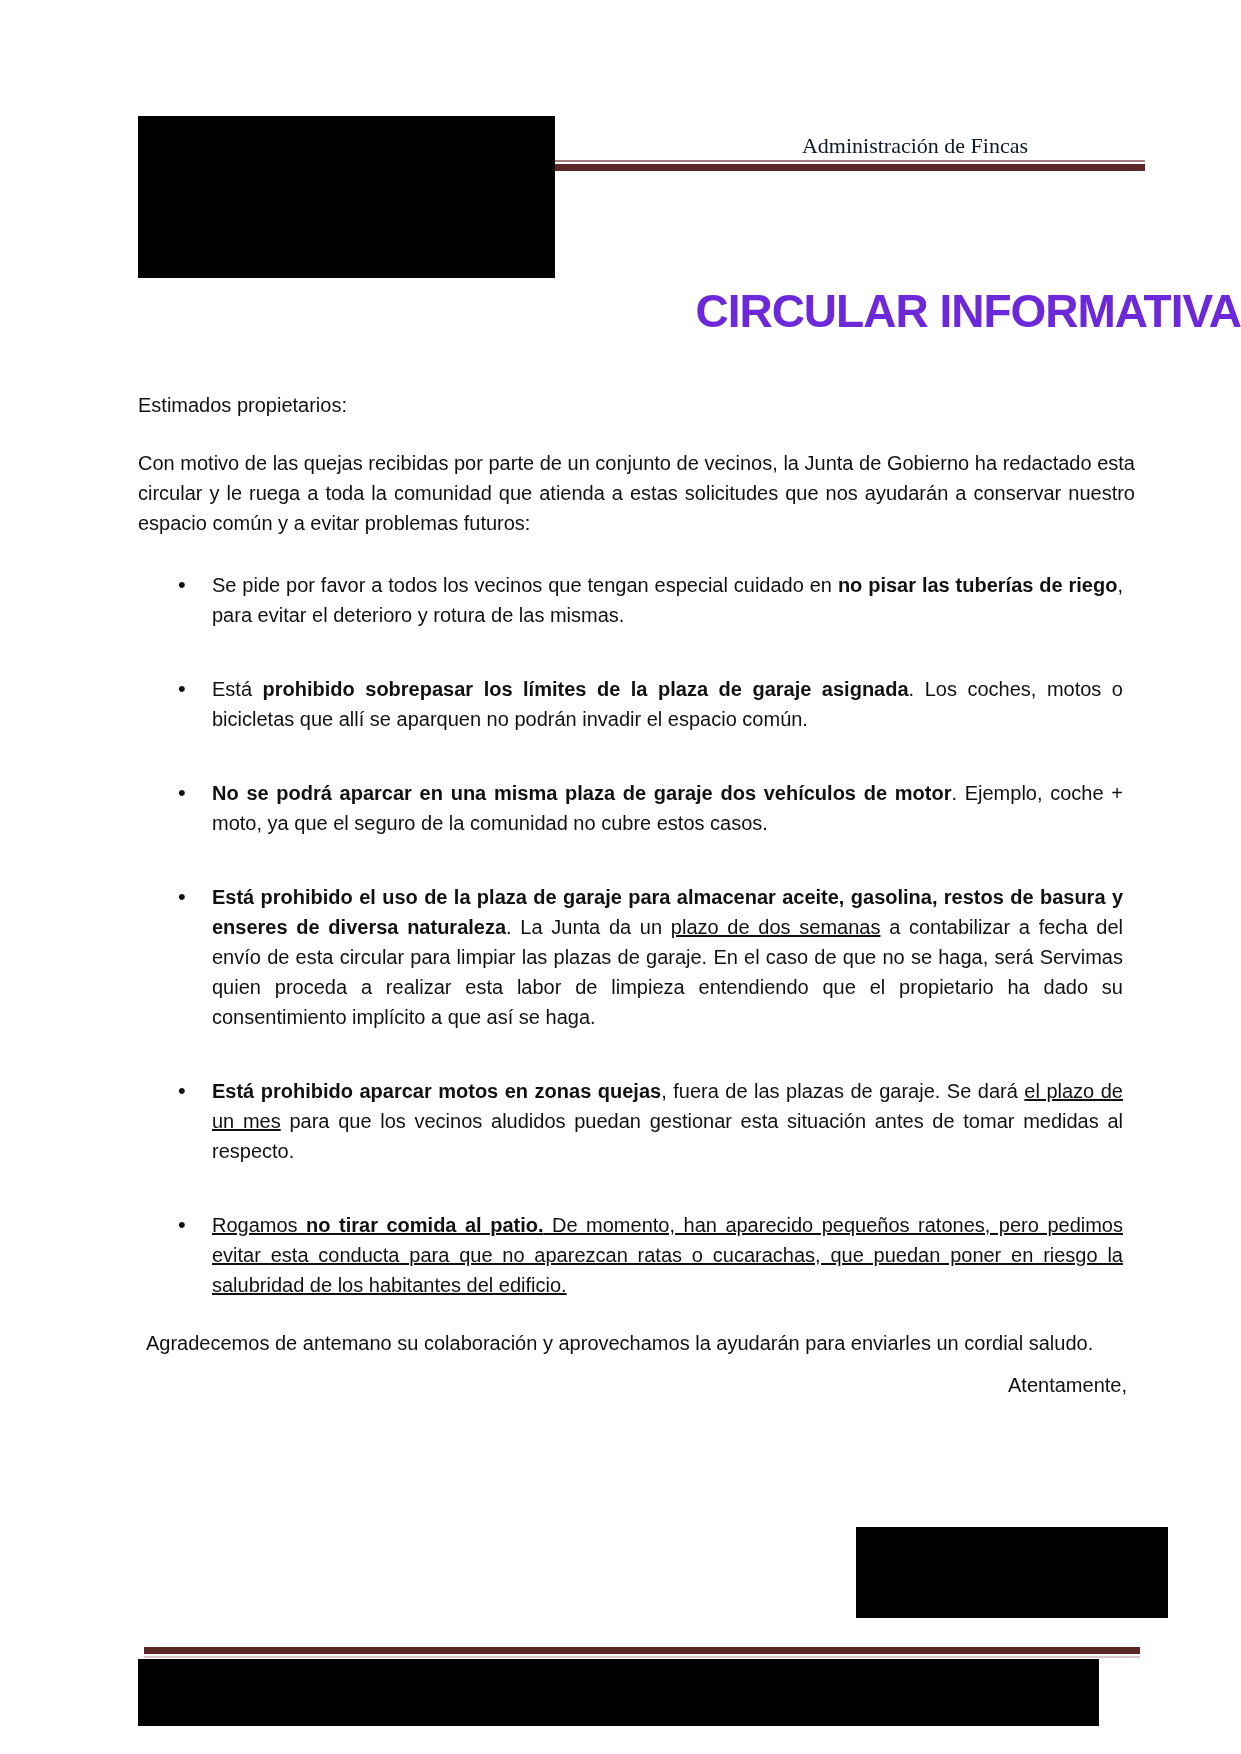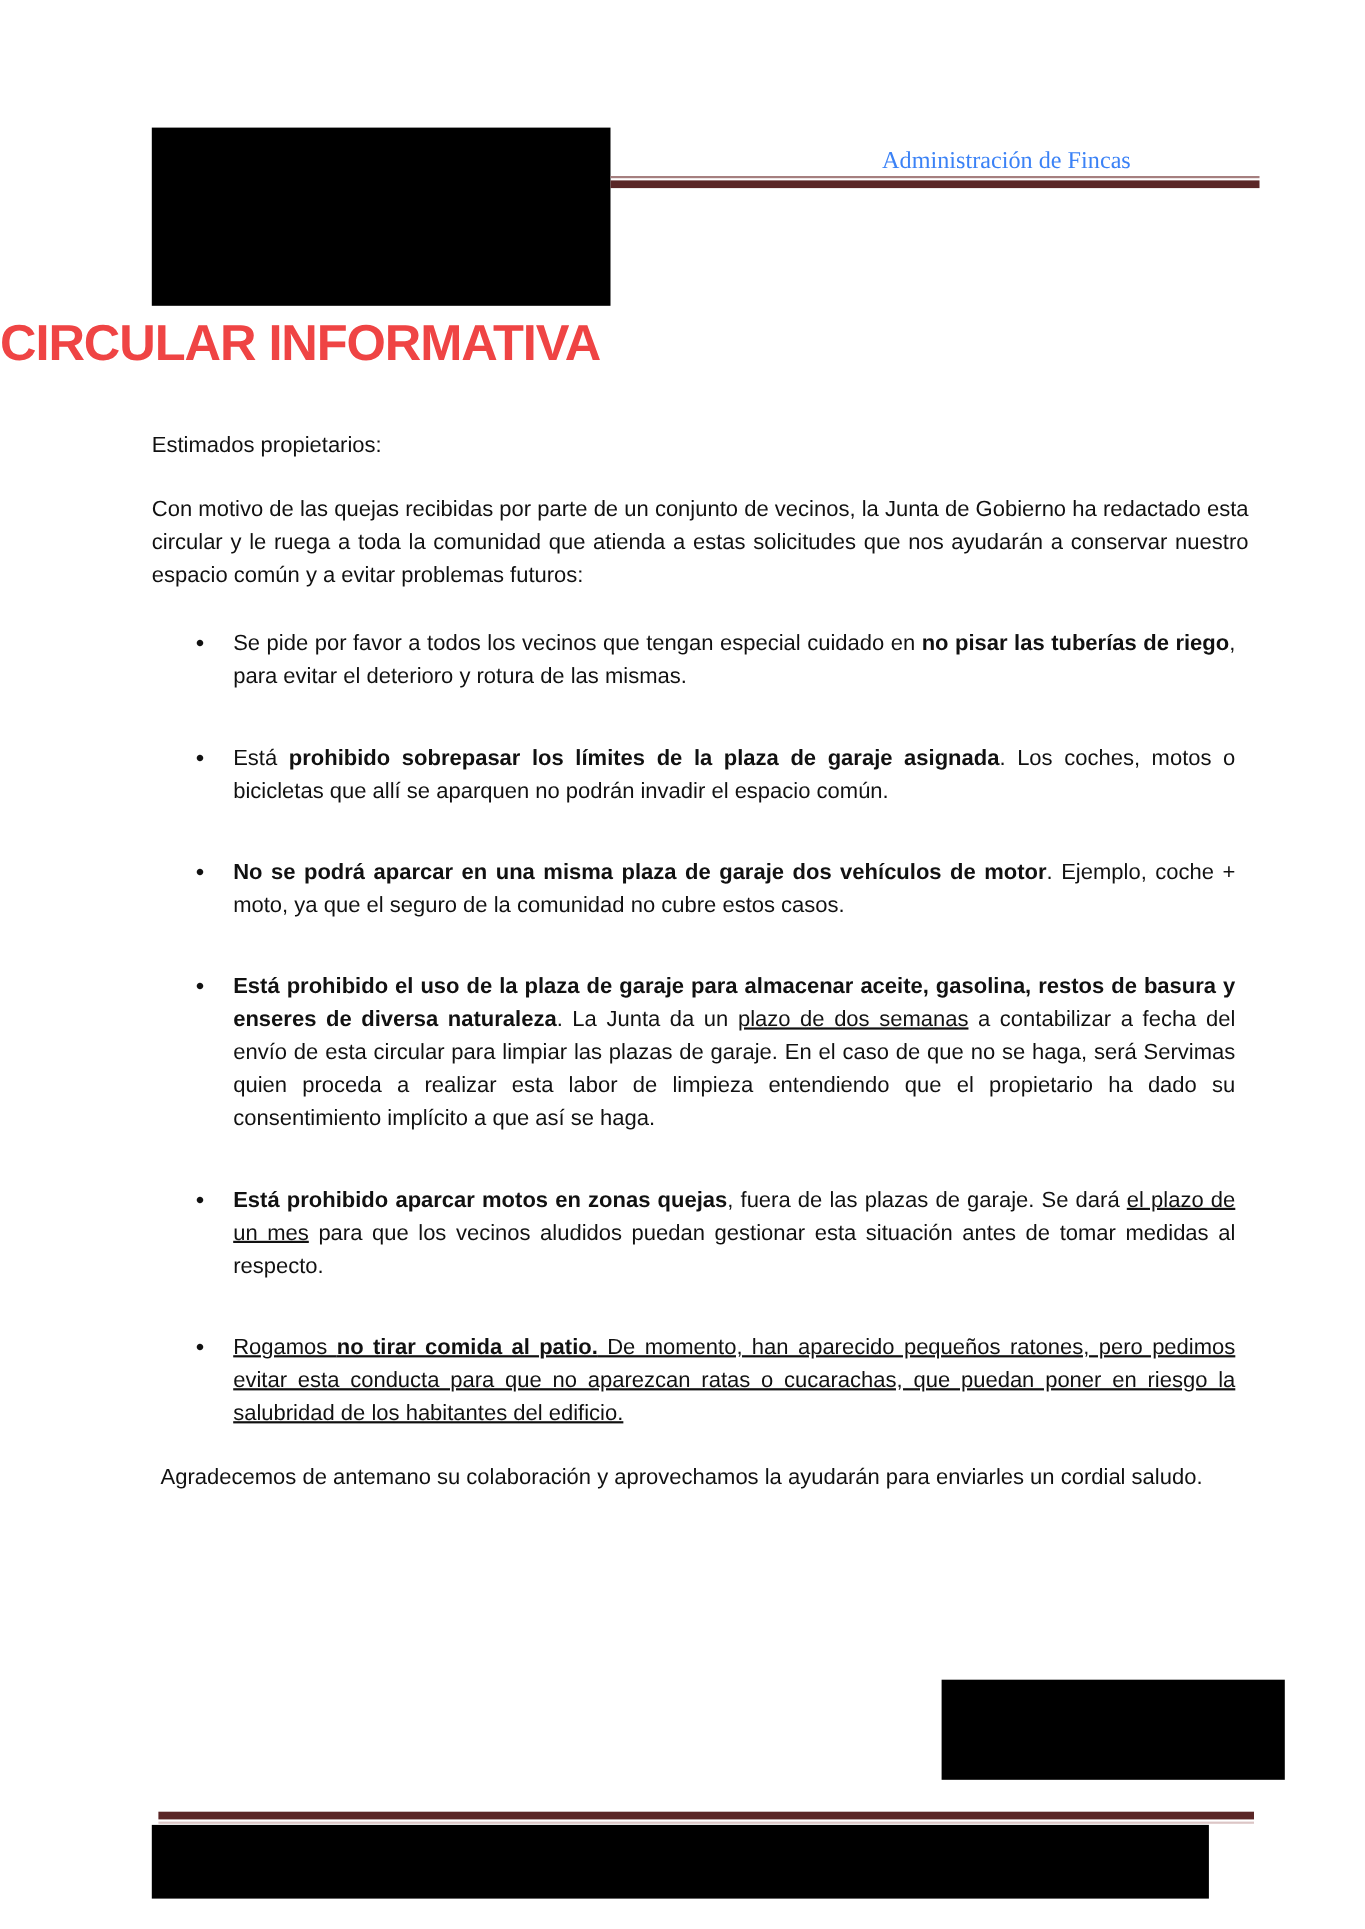--- a/index.html
+++ b/index.html
@@ -12,33 +12,33 @@
     overflow: hidden;
   }
   
   .logo-redaction {
     position: absolute; left: 138px; top: 116px;
     width: 417px; height: 162px; background: #000;
   }
   .header-company {
     position: absolute; top: 133px; right: 213px;
     font-family: "Liberation Serif", serif;
-    font-size: 22px; color: #3b82f6; white-space: nowrap;
+    font-size: 22px; color: #0f172a; white-space: nowrap;
   }
   .header-rule {
     position: absolute; left: 555px; top: 160px; width: 590px;
   }
   .header-rule .thin  { height: 2px; background: #a57f7f; margin-bottom: 2px; }
   .header-rule .thick { height: 7px; background: #5a2626; }
   
   .doc-title {
     position: absolute; top: 284px; left: 0; width: 100%;
-    text-align: left;
+    text-align: right;
     font-size: 46px; font-weight: 700; letter-spacing: -1px;
-    color: #ef4444;
+    color: #6d28d9;
   }
   
   .content {
     position: absolute; top: 390px; left: 138px; width: 997px;
     font-size: 20px; line-height: 30px;
   }
   .salutation { margin: 0 0 28px 0; }
   .intro { margin: 0 0 32px 0; text-align: justify; }
   ul.rules { margin: 12px; padding: 0; list-style: none; }
   ul.rules li {
@@ -89,20 +89,21 @@
   <p class="intro">Con motivo de las quejas recibidas por parte de un conjunto de vecinos, la Junta de Gobierno ha redactado esta circular y le ruega a toda la comunidad que atienda a estas solicitudes que nos ayudarán a conservar nuestro espacio común y a evitar problemas futuros:</p>
   <ul class="rules">
       <li><span>Se pide por favor a todos los vecinos que tengan especial cuidado en </span><span class="b">no pisar las tuberías de riego</span><span>, para evitar el deterioro y rotura de las mismas.</span></li>
       <li><span>Está </span><span class="b">prohibido sobrepasar los límites de la plaza de garaje asignada</span><span>. Los coches, motos o bicicletas que allí se aparquen no podrán invadir el espacio común.</span></li>
       <li><span class="b">No se podrá aparcar en una misma plaza de garaje dos vehículos de motor</span><span>. Ejemplo, coche + moto, ya que el seguro de la comunidad no cubre estos casos.</span></li>
       <li><span class="b">Está prohibido el uso de la plaza de garaje para almacenar aceite, gasolina, restos de basura y enseres de diversa naturaleza</span><span>. La Junta da un </span><span class="u">plazo de dos semanas</span><span> a contabilizar a fecha del envío de esta circular para limpiar las plazas de garaje. En el caso de que no se haga, será Servimas quien proceda a realizar esta labor de limpieza entendiendo que el propietario ha dado su consentimiento implícito a que así se haga.</span></li>
       <li><span class="b">Está prohibido aparcar motos en zonas quejas</span><span>, fuera de las plazas de garaje. Se dará </span><span class="u">el plazo de un mes</span><span> para que los vecinos aludidos puedan gestionar esta situación antes de tomar medidas al respecto.</span></li>
       <li><span>Rogamos </span><span class="b">no tirar comida al patio.</span><span> De momento, han aparecido pequeños ratones, pero pedimos evitar esta conducta para que no aparezcan ratas o cucarachas, que puedan poner en riesgo la salubridad de los habitantes del edificio.</span></li>
     </ul>
   <p class="closing">Agradecemos de antemano su colaboración y aprovechamos la ayudarán para enviarles un cordial saludo.</p>
+  <p class="signoff">Atentamente,</p>
 </div>
 
 <div class="signature-redaction"></div>
 <div class="footer-rule">
   <div class="thick"></div>
   <div class="thin"></div>
 </div>
 <div class="footer-redaction"></div>
 
 </body></html>

